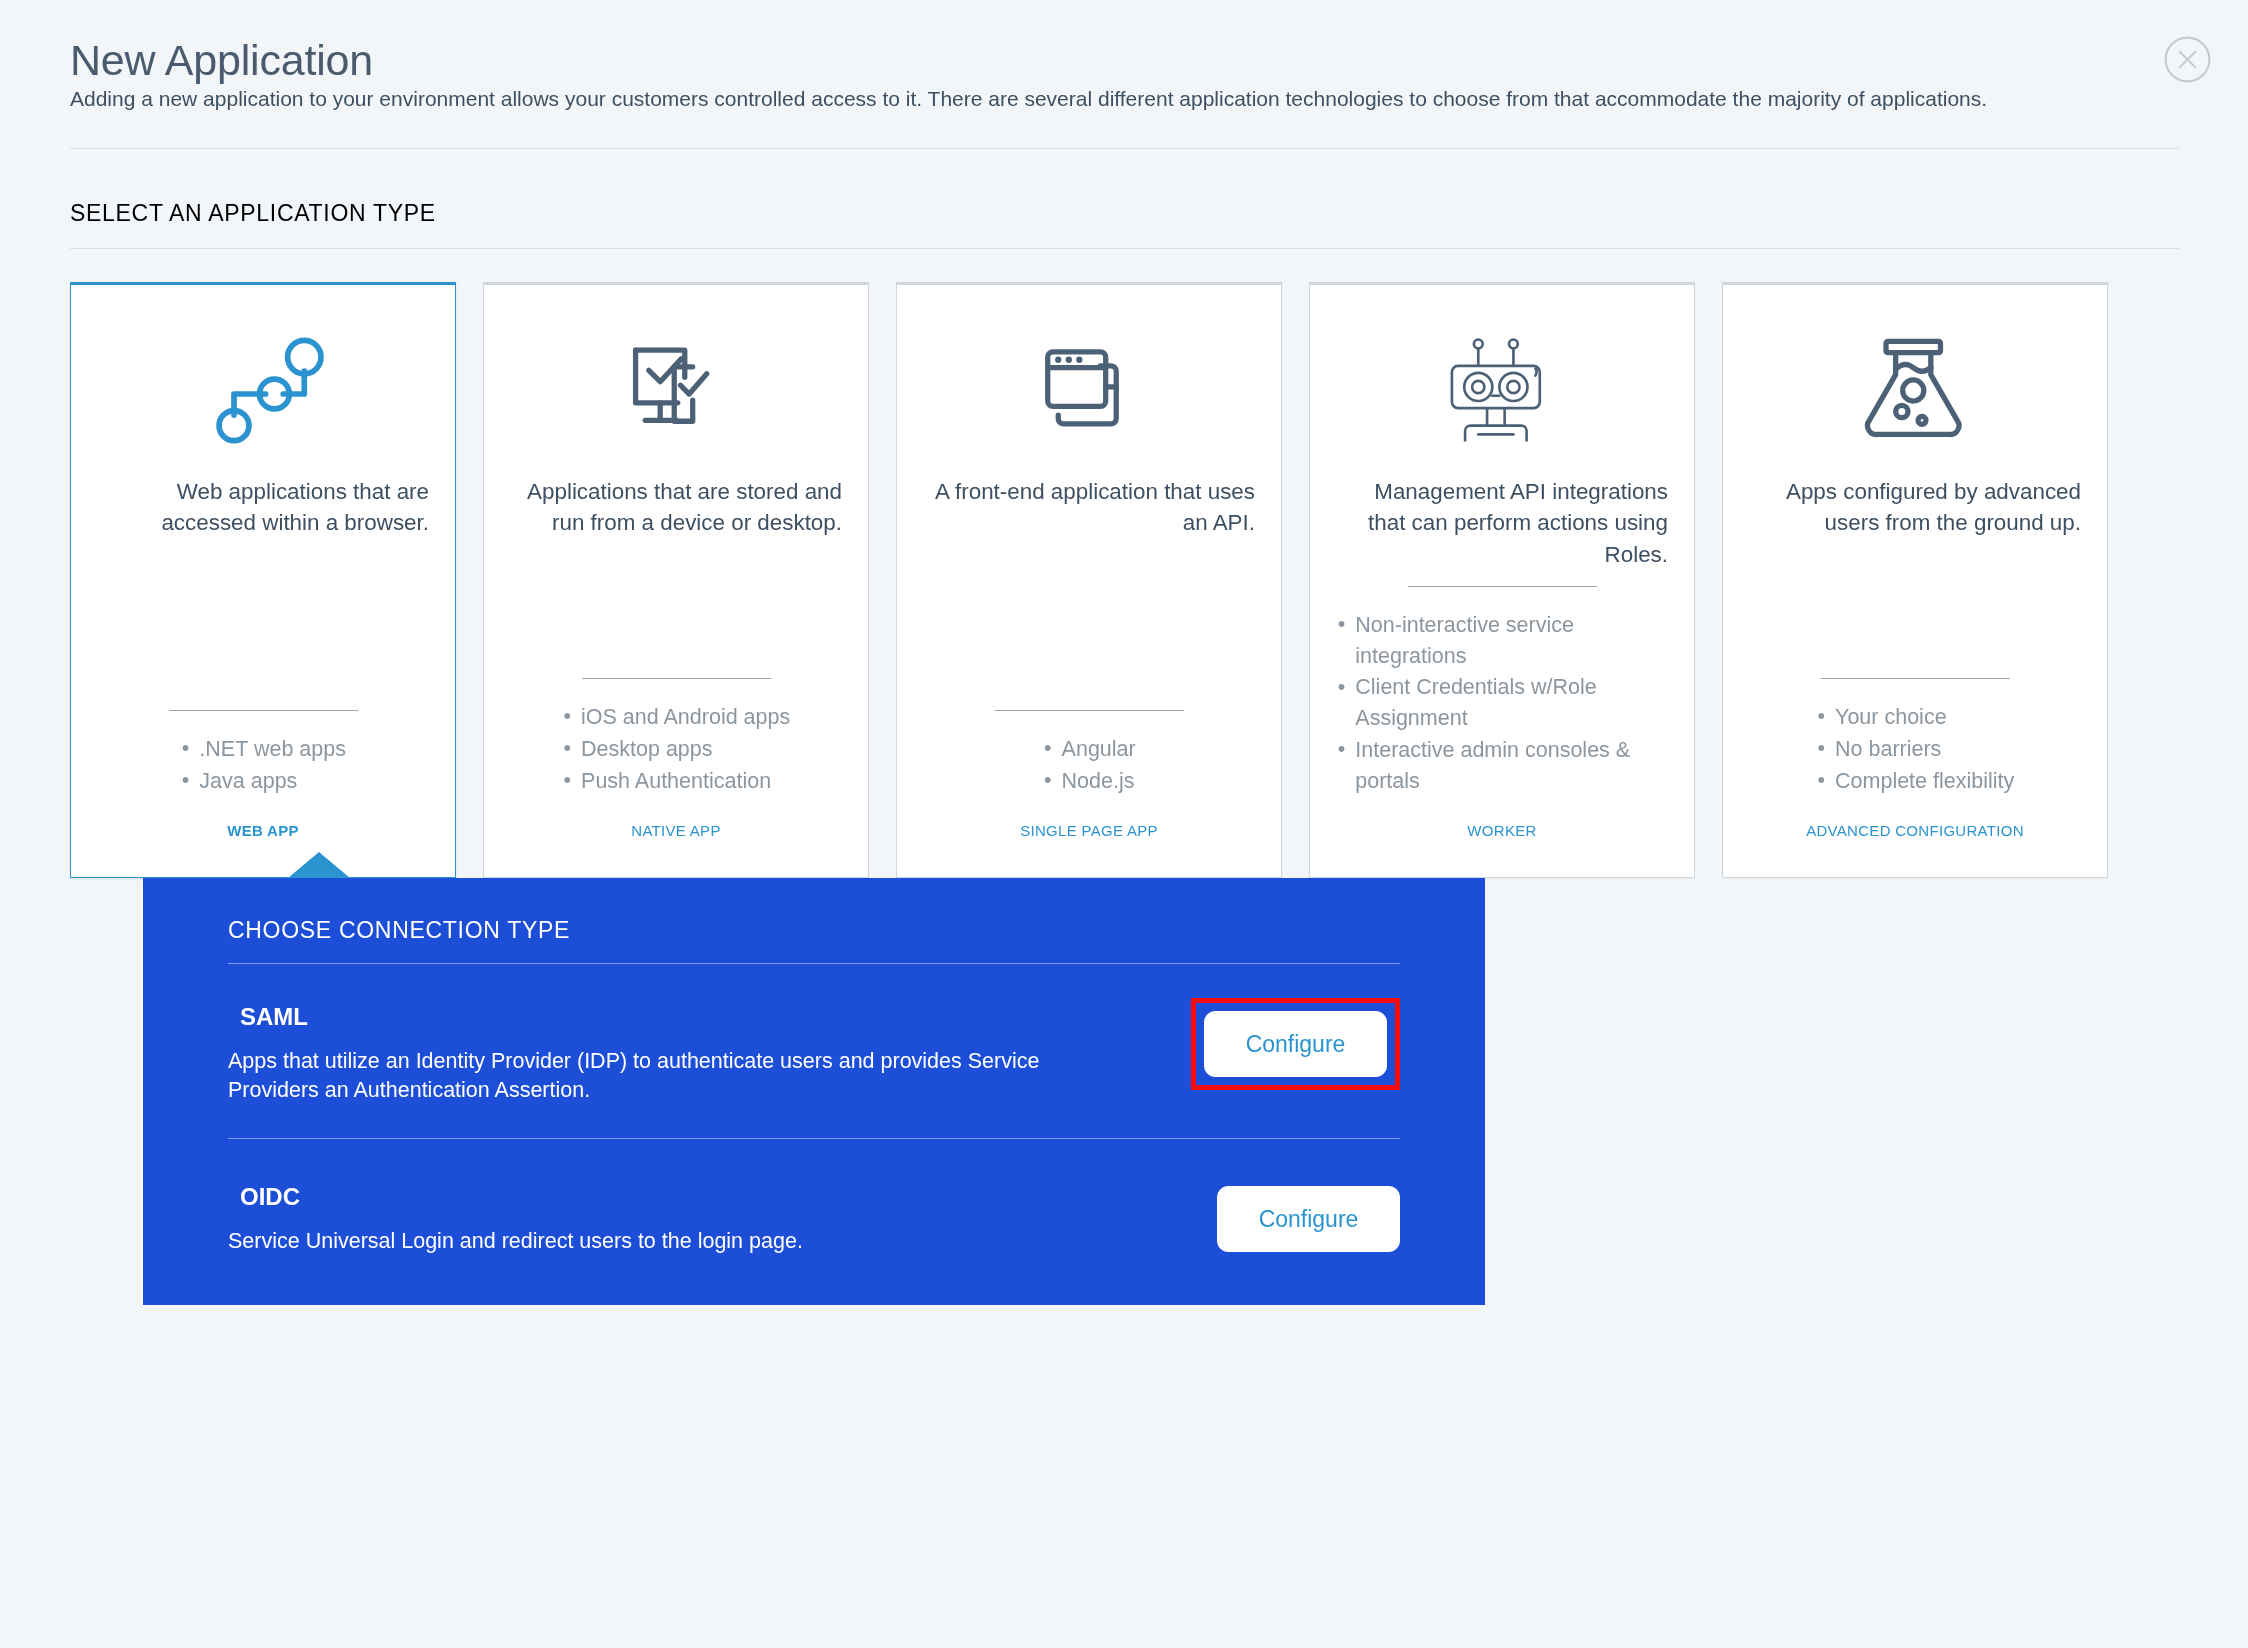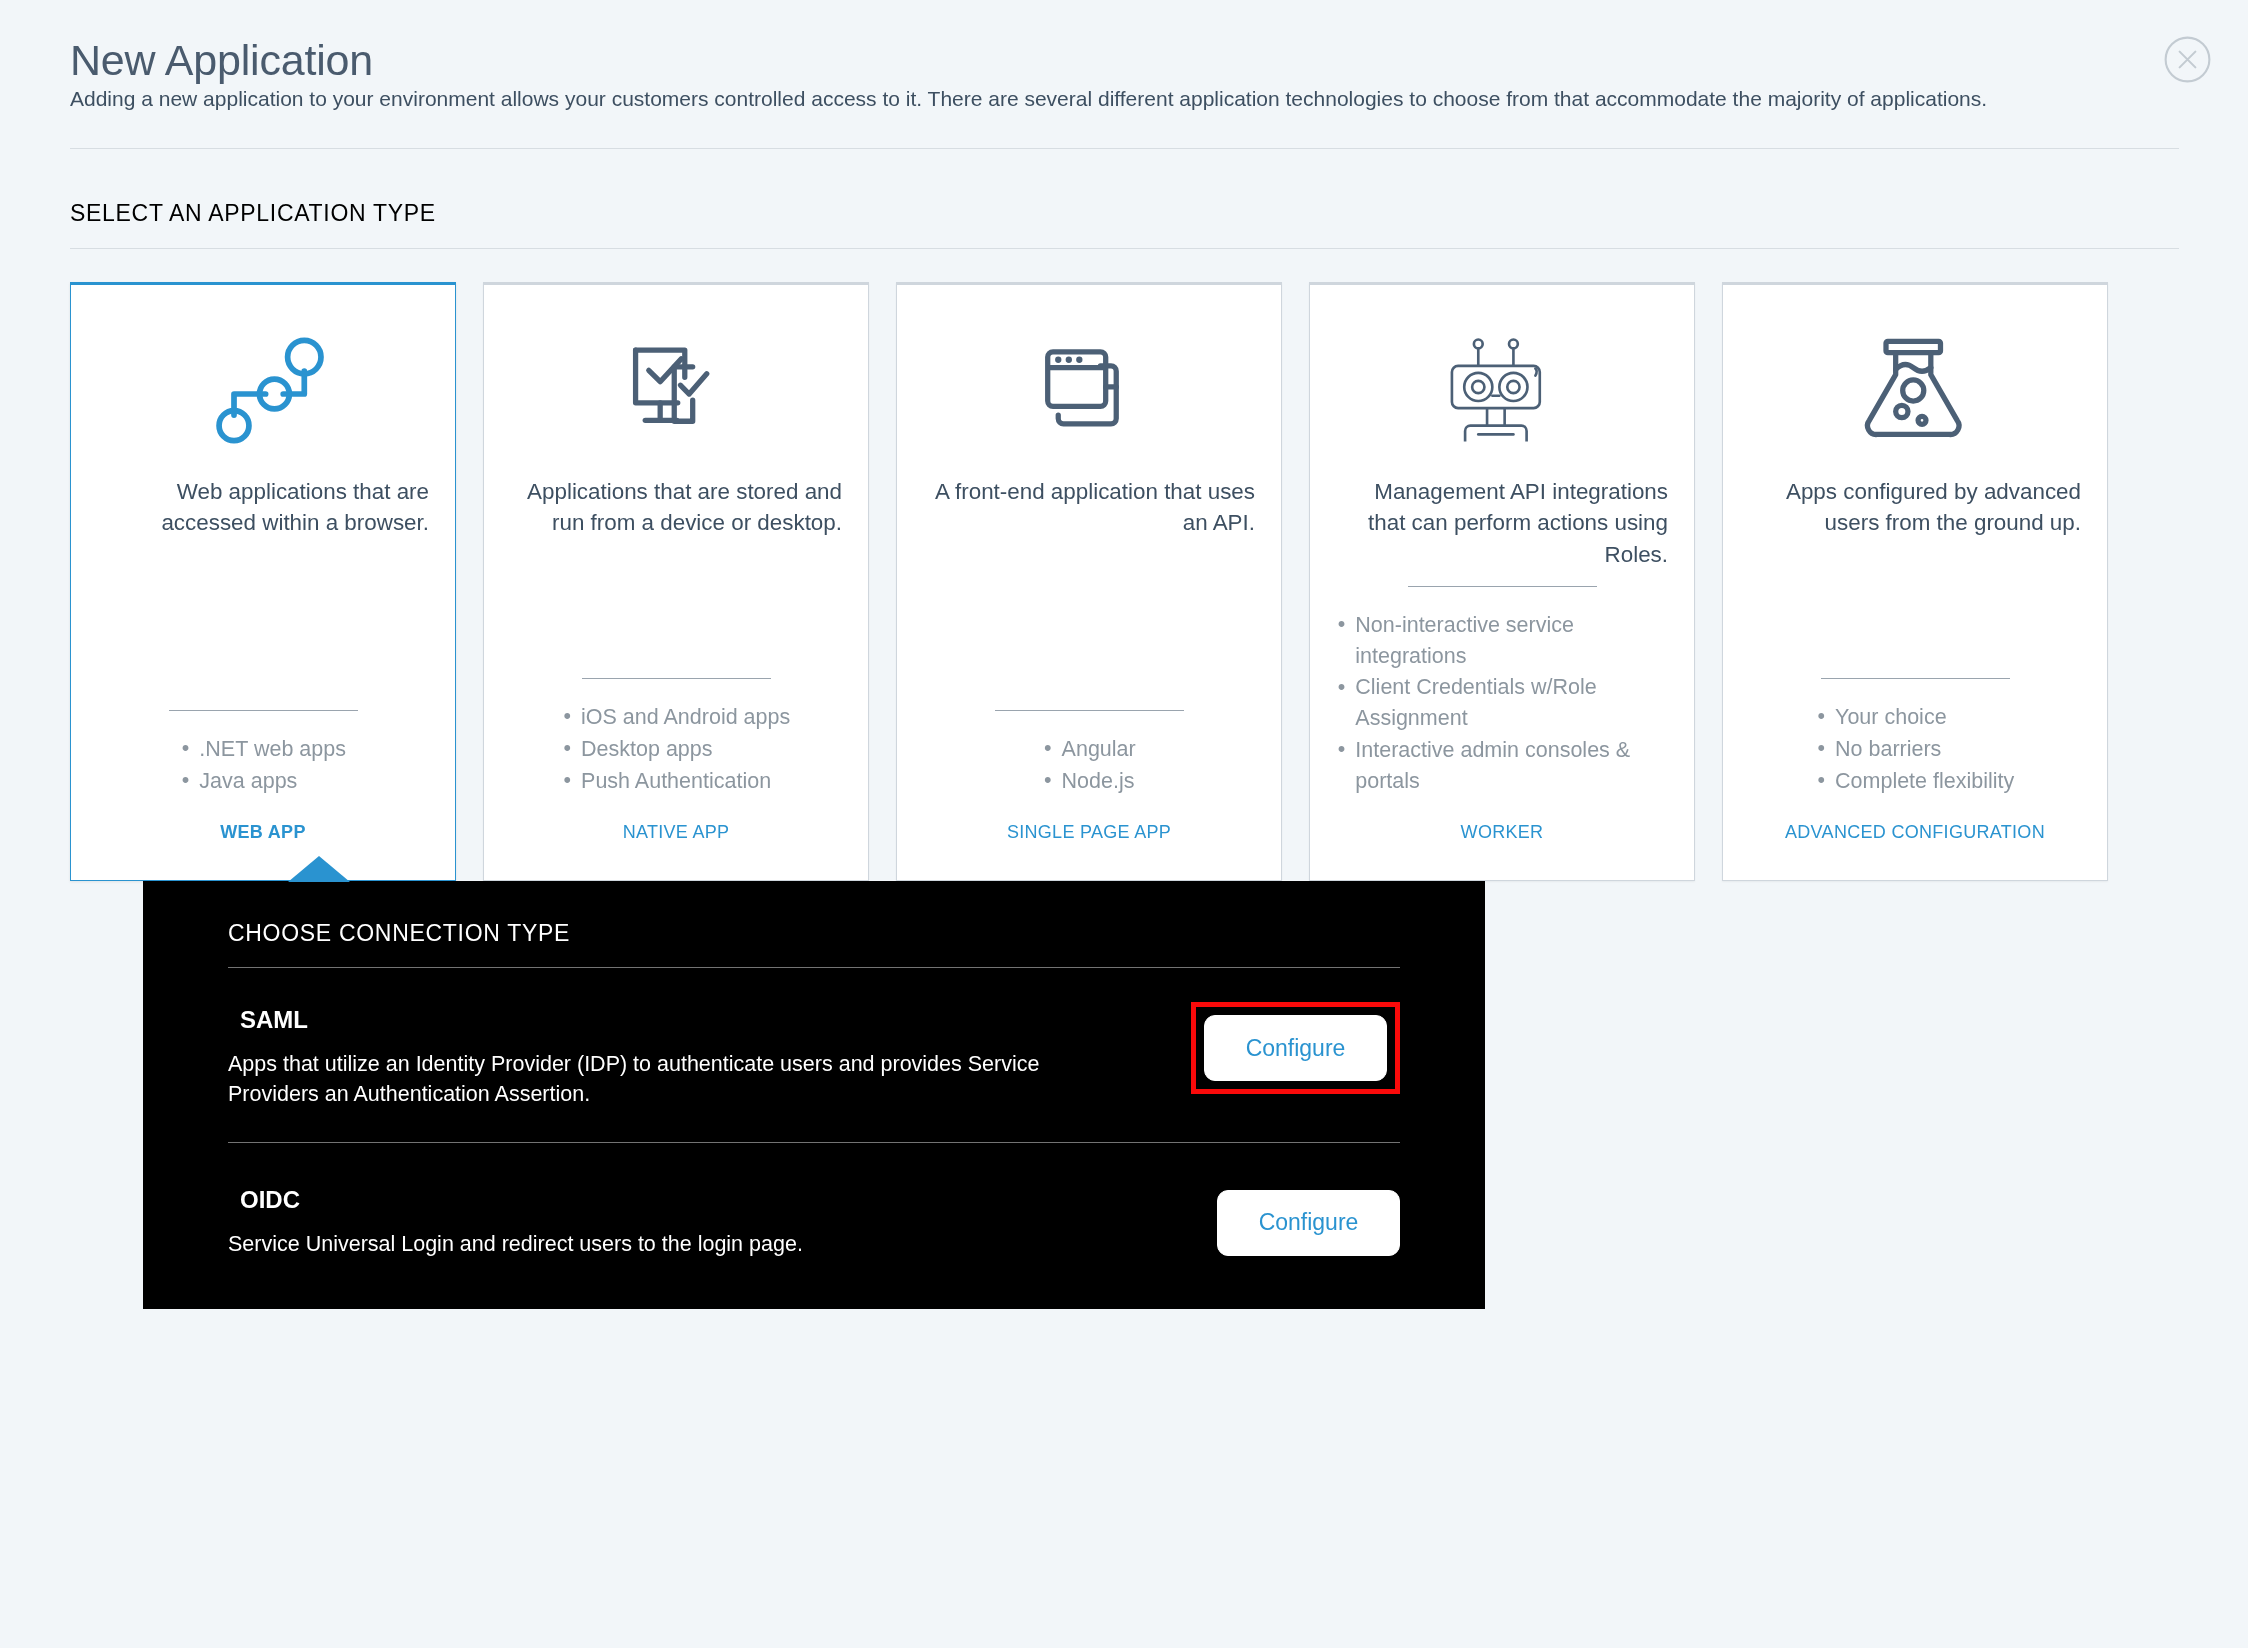--- a/index.html
+++ b/index.html
@@ -138,37 +138,37 @@
   }
   .card-bullets li::before {
     content: "\2022";
     position: absolute;
     left: 1.8px;
     top: -0.9px;
   }
   .card-bullets.wide { align-self: flex-start; }
 
   .card-cta {
-    font-size: 18px;
+    font-size: 15px;
     font-weight: 700;
     color: #2a93d0;
     letter-spacing: 0.3px;
     text-align: center;
     line-height: 1.22;
     margin-top: auto;
     margin-bottom: 10.5px;
   }
   .card-cta.regular { font-weight: 400; }
 
   
   .conn-panel {
     position: relative;
     margin: 0 0 0 143px;
     width: 1342px;
-    background: #000000;
+    background: #1d4ed8;
     padding: 39px 46px 49px 46px;
   }
   .conn-arrow {
     position: absolute;
     top: -25.5px;
     left: 145px;
     width: 0; height: 0;
     border-left: 31px solid transparent;
     border-right: 31px solid transparent;
     border-bottom: 26px solid #2a93d0;

